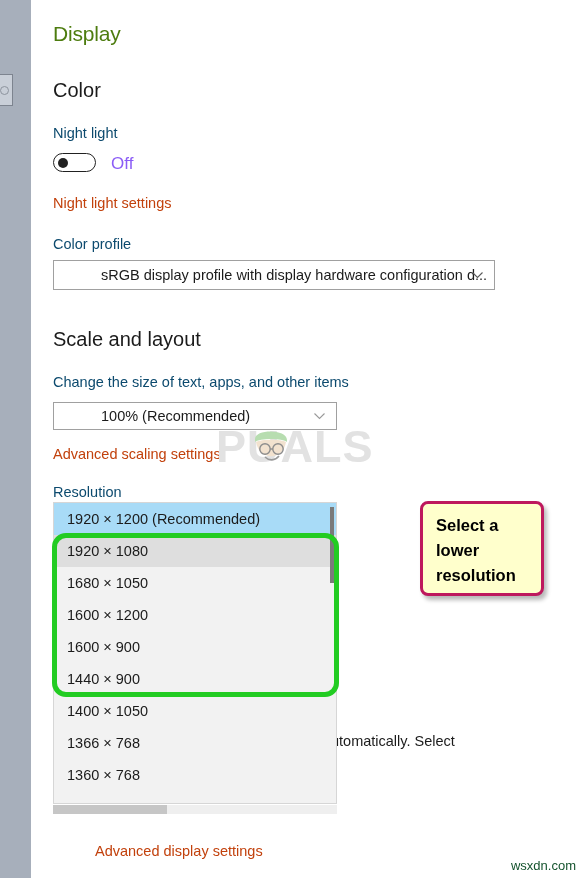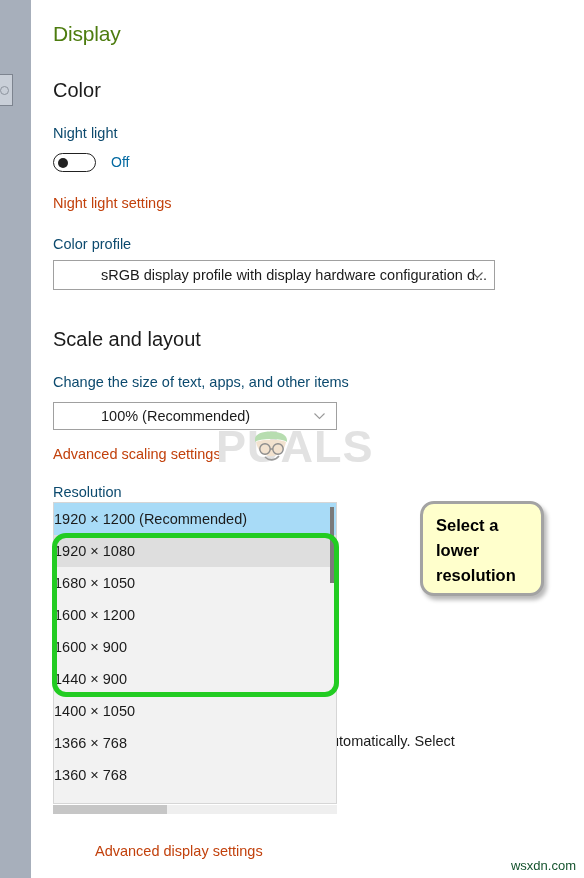--- a/index.html
+++ b/index.html
@@ -89,22 +89,22 @@
     position: absolute;
     left: 4px; top: 50%;
     transform: translateY(-50%);
     width: 10px; height: 10px;
     border-radius: 50%;
     background: #212121;
   }
   #night-toggle-state {
     position: absolute;
     left: 80px; top: 154px;
-    font-size: 14px;
-    color: #0369a1;
+    font-size: 17px;
+    color: #8b5cf6;
   }
 
   
   .combo {
     position: absolute;
     background: #ffffff;
     border: 1px solid #a0a0a0;
     box-sizing: border-box;
     cursor: pointer;
   }
@@ -159,20 +159,21 @@
     width: 284px; height: 302px;
     background: #f2f2f2;
     border: 1px solid #d6d6d6;
     box-sizing: border-box;
     overflow: hidden;
   }
   .res-item {
     position: relative;
     height: 32px;
     line-height: 32px;
+    padding-left: 13px;
     font-size: 14.5px;
     color: #1b1b1b;
     cursor: pointer;
     background: transparent;
     white-space: nowrap;
   }
   .res-item.selected { background: #a8dbf7; }
   .res-item.hovered  { background: #dedede; }
 
   #res-vscroll {
@@ -204,22 +205,22 @@
     box-sizing: border-box;
     pointer-events: none;
   }
 
   
   #callout {
     position: absolute;
     left: 389px; top: 501px;
     width: 124px; height: 95px;
     background: #ffffcc;
-    border: 3px solid #a3a3a3;
-    border-radius: 14px;
+    border: 3px solid #be185d;
+    border-radius: 8px;
     box-sizing: border-box;
     box-shadow: 3px 4px 4px rgba(0,0,0,0.28);
   }
   #callout-text {
     position: absolute;
     left: 13px; top: 9px;
     width: 104px;
     font-size: 16.5px;
     font-weight: 700;
     line-height: 25px;

